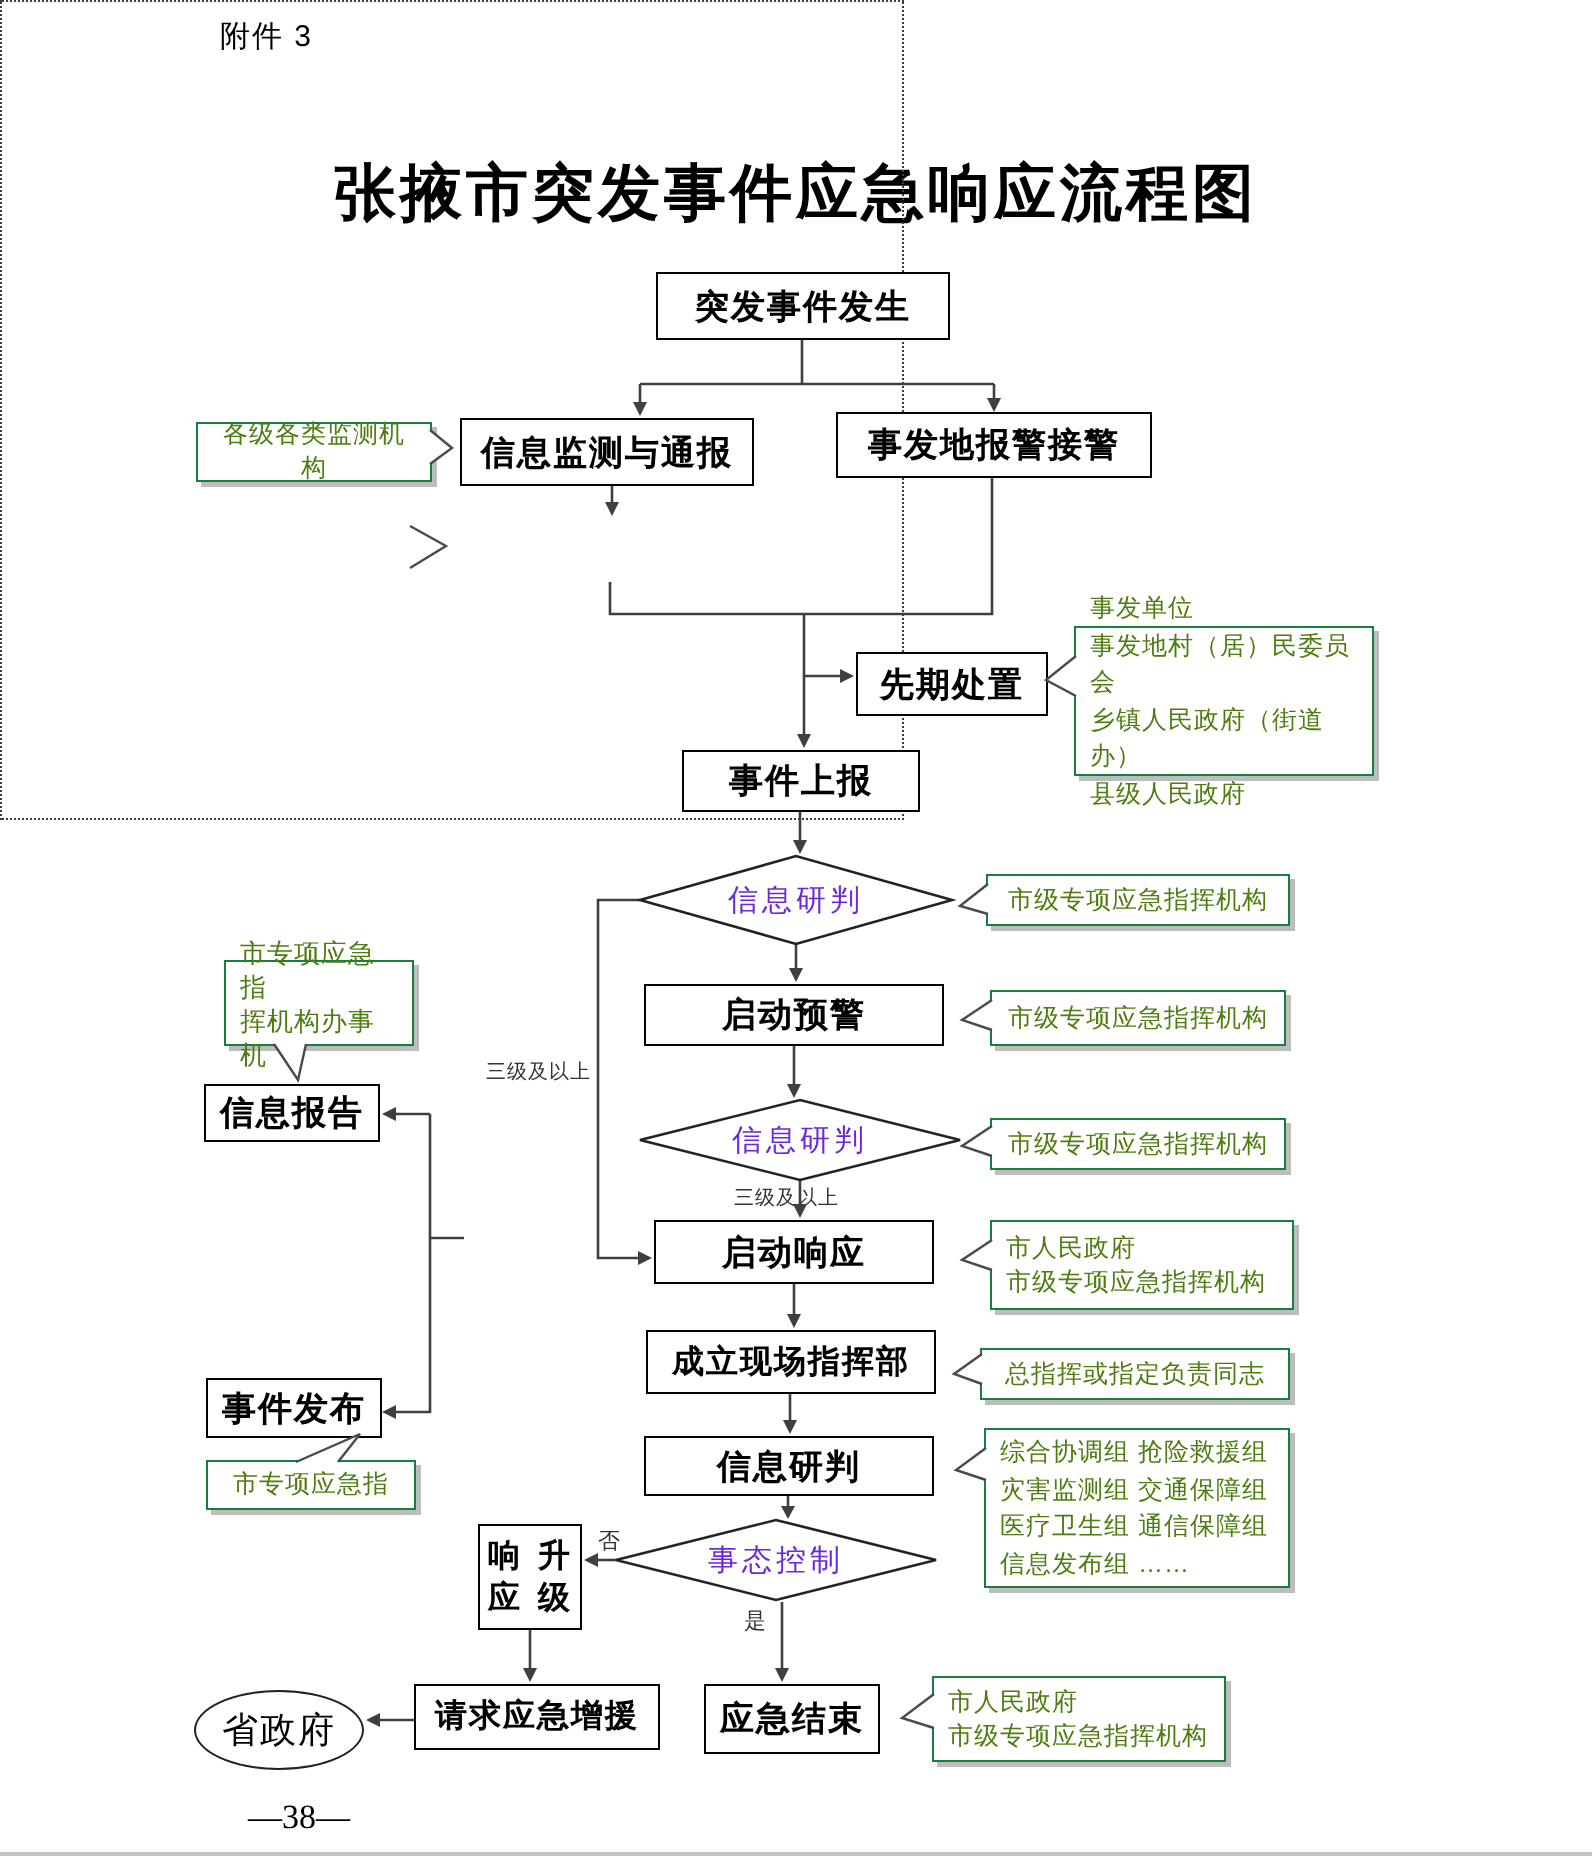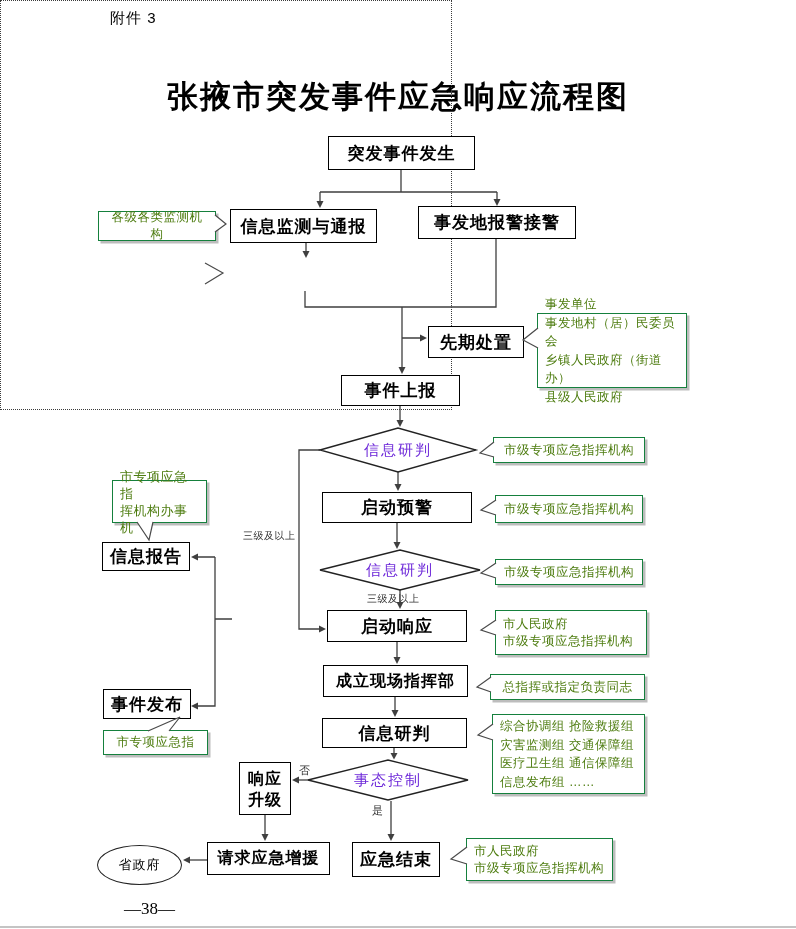--- a/index.html
+++ b/index.html
@@ -5,23 +5,23 @@
   html,body{margin:0;padding:0;background:#fff;}
   .page{position:relative;width:796px;height:929px;background:#ffffff;overflow:hidden;
         font-family:"Liberation Sans","DejaVu Sans",sans-serif;color:#000;}
   .attachment{position:absolute;left:110px;top:9px;font-size:15px;letter-spacing:1px;}
   .title{position:absolute;left:0;right:0;top:76px;text-align:center;font-size:31px;
          font-weight:bold;letter-spacing:2px;margin:0;}
   .node{position:absolute;border:1.5px solid #000;background:#fff;display:flex;
         align-items:center;justify-content:center;font-weight:bold;font-size:17px;
         letter-spacing:1px;box-sizing:border-box;text-align:center;}
   .node.small{font-size:16px;}
-  .twoLine{flex-direction:column;line-height:21px;}
+  .twoLine{flex-direction:row;line-height:21px;}
   .ellipse{position:absolute;border:1.2px solid #222;border-radius:50%;background:#fff;
-        display:flex;align-items:center;justify-content:center;font-size:13px;
+        display:flex;align-items:center;justify-content:center;font-size:18px;
         letter-spacing:1px;box-sizing:border-box;}
   .callout{position:absolute;border:1px solid #15803d;background:#fff;
         box-shadow:2.5px 2.5px 0 #bdbdbd;box-sizing:border-box;font-size:12.5px;
         color:#4d7c0f;display:flex;flex-direction:column;justify-content:center;
         padding:2px 7px;line-height:17px;letter-spacing:0.5px;}
   .callout.center{align-items:center;text-align:center;}
   .callout.wide{line-height:18.5px;}
   .dlabel{position:absolute;display:flex;align-items:center;justify-content:center;
         font-size:15px;color:#6d28d9;letter-spacing:2px;}
   .elabel{position:absolute;font-size:10px;color:#333;letter-spacing:0.5px;}

